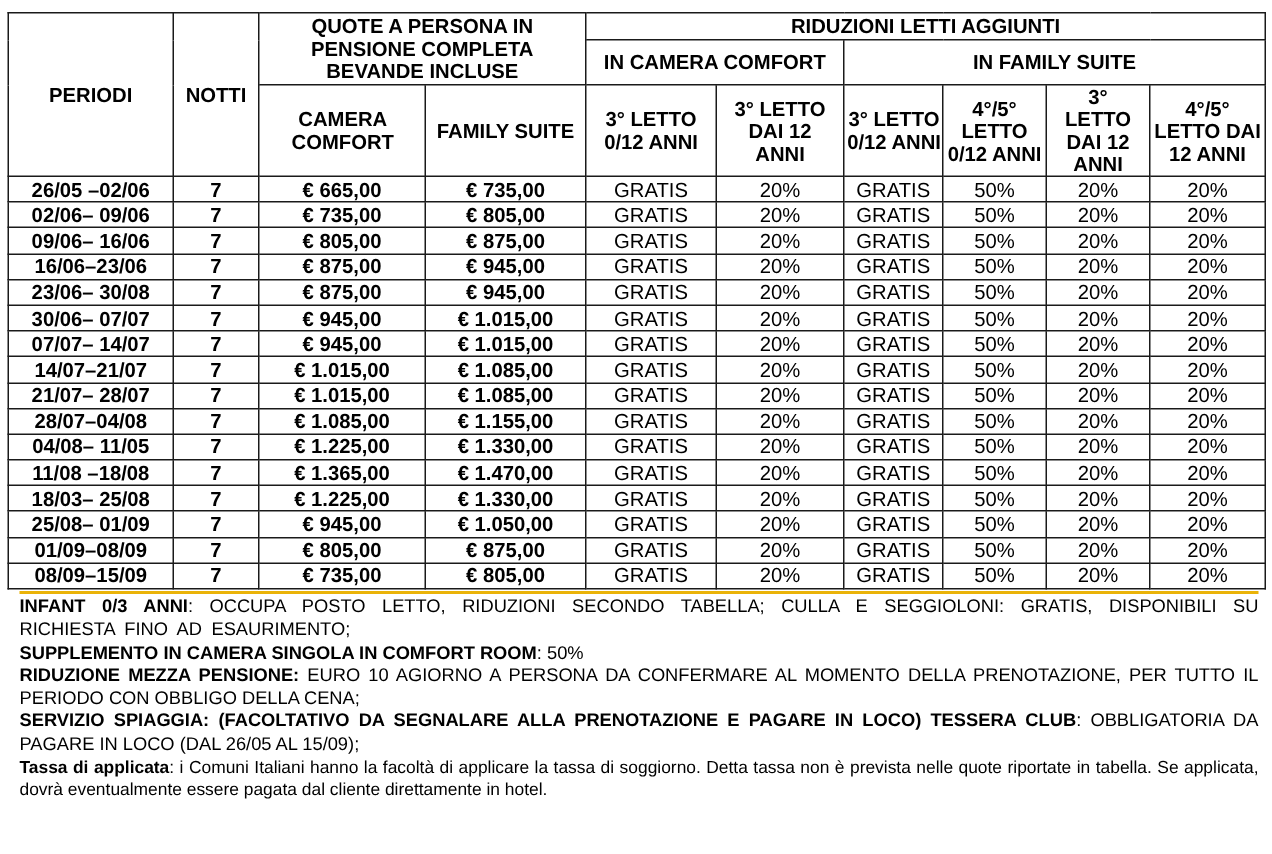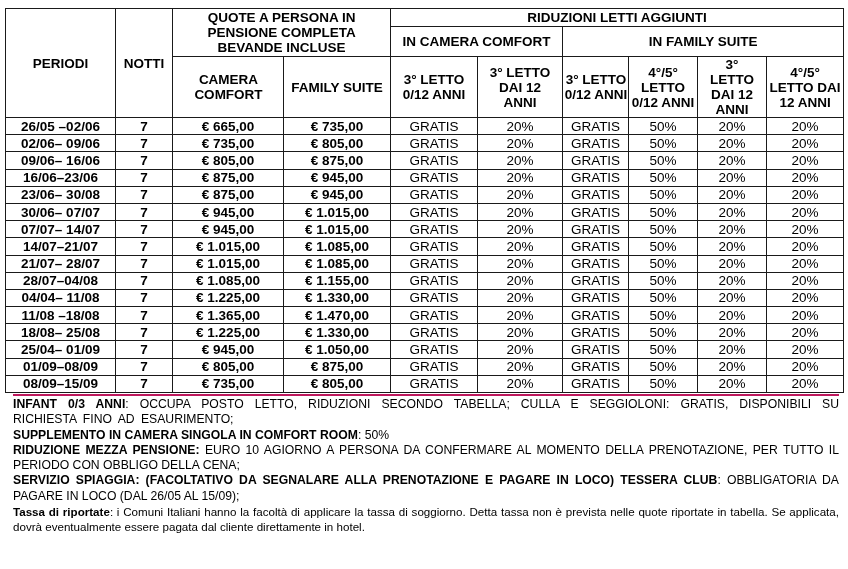--- a/index.html
+++ b/index.html
@@ -19,21 +19,21 @@
   table.rates th { font-weight: bold; font-size: 13.5px; }
   .h1 { height: 18px; }
   .h2 { height: 30px; }
   .h3 { height: 49px; }
   .left-al { text-align: left; padding-left: 1px !important; }
   table.rates tbody td { height: 16.2px; font-size: 13.5px; line-height: 15px; }
   td.b { font-weight: bold; }
   td.r { font-weight: normal; }
   .notes {
     position: absolute; left: 13px; top: 394px; width: 826px;
-    border-top: 2px solid #be185d;
+    border-top: 2px solid #eab308;
     font-size: 12.2px; line-height: 15.3px; padding-top: 1px;
   }
   .notes p { margin: 0; text-align: justify; }
   .notes .kw { font-weight: bold; }
   .sp { word-spacing: 3px; }
 </style>
 </head>
 <body>
 
 <table class="rates">
@@ -186,21 +186,21 @@
         <td class="b">€ 1.085,00</td>
         <td class="b">€ 1.155,00</td>
         <td class="r">GRATIS</td>
         <td class="r">20%</td>
         <td class="r">GRATIS</td>
         <td class="r">50%</td>
         <td class="r">20%</td>
         <td class="r">20%</td>
       </tr>
       <tr>
-        <td class="b">04/04– 11/08</td>
+        <td class="b">04/08– 11/05</td>
         <td class="b">7</td>
         <td class="b">€ 1.225,00</td>
         <td class="b">€ 1.330,00</td>
         <td class="r">GRATIS</td>
         <td class="r">20%</td>
         <td class="r">GRATIS</td>
         <td class="r">50%</td>
         <td class="r">20%</td>
         <td class="r">20%</td>
       </tr>
@@ -210,33 +210,33 @@
         <td class="b">€ 1.365,00</td>
         <td class="b">€ 1.470,00</td>
         <td class="r">GRATIS</td>
         <td class="r">20%</td>
         <td class="r">GRATIS</td>
         <td class="r">50%</td>
         <td class="r">20%</td>
         <td class="r">20%</td>
       </tr>
       <tr>
-        <td class="b">18/08– 25/08</td>
+        <td class="b">18/03– 25/08</td>
         <td class="b">7</td>
         <td class="b">€ 1.225,00</td>
         <td class="b">€ 1.330,00</td>
         <td class="r">GRATIS</td>
         <td class="r">20%</td>
         <td class="r">GRATIS</td>
         <td class="r">50%</td>
         <td class="r">20%</td>
         <td class="r">20%</td>
       </tr>
       <tr>
-        <td class="b">25/04– 01/09</td>
+        <td class="b">25/08– 01/09</td>
         <td class="b">7</td>
         <td class="b">€ 945,00</td>
         <td class="b">€ 1.050,00</td>
         <td class="r">GRATIS</td>
         <td class="r">20%</td>
         <td class="r">GRATIS</td>
         <td class="r">50%</td>
         <td class="r">20%</td>
         <td class="r">20%</td>
       </tr>
@@ -265,14 +265,14 @@
         <td class="r">20%</td>
       </tr>
     </tbody>
 </table>
 
 <div class="notes">
   <p class="sp"><span class="kw">INFANT 0/3 ANNI</span><span>: OCCUPA POSTO LETTO, RIDUZIONI SECONDO TABELLA; CULLA E SEGGIOLONI: GRATIS, DISPONIBILI SU RICHIESTA FINO AD ESAURIMENTO;</span></p>
   <p><span class="kw">SUPPLEMENTO IN CAMERA SINGOLA IN COMFORT ROOM</span><span>: 50%</span></p>
   <p><span class="kw">RIDUZIONE MEZZA PENSIONE:</span><span> EURO 10 AGIORNO A PERSONA DA CONFERMARE AL MOMENTO DELLA PRENOTAZIONE, PER TUTTO IL PERIODO CON OBBLIGO DELLA CENA;</span></p>
   <p><span class="kw">SERVIZIO SPIAGGIA: (FACOLTATIVO DA SEGNALARE ALLA PRENOTAZIONE E PAGARE IN LOCO) TESSERA CLUB</span><span>: OBBLIGATORIA DA PAGARE IN LOCO (DAL 26/05 AL 15/09);</span></p>
-  <p style="font-size:11.6px;"><span class="kw">Tassa di riportate</span><span>: i Comuni Italiani hanno la facoltà di applicare la tassa di soggiorno. Detta tassa non è prevista nelle quote riportate in tabella. Se applicata, dovrà eventualmente essere pagata dal cliente direttamente in hotel.</span></p>
+  <p style="font-size:11.6px;"><span class="kw">Tassa di applicata</span><span>: i Comuni Italiani hanno la facoltà di applicare la tassa di soggiorno. Detta tassa non è prevista nelle quote riportate in tabella. Se applicata, dovrà eventualmente essere pagata dal cliente direttamente in hotel.</span></p>
 </div>
 
 </body></html>

